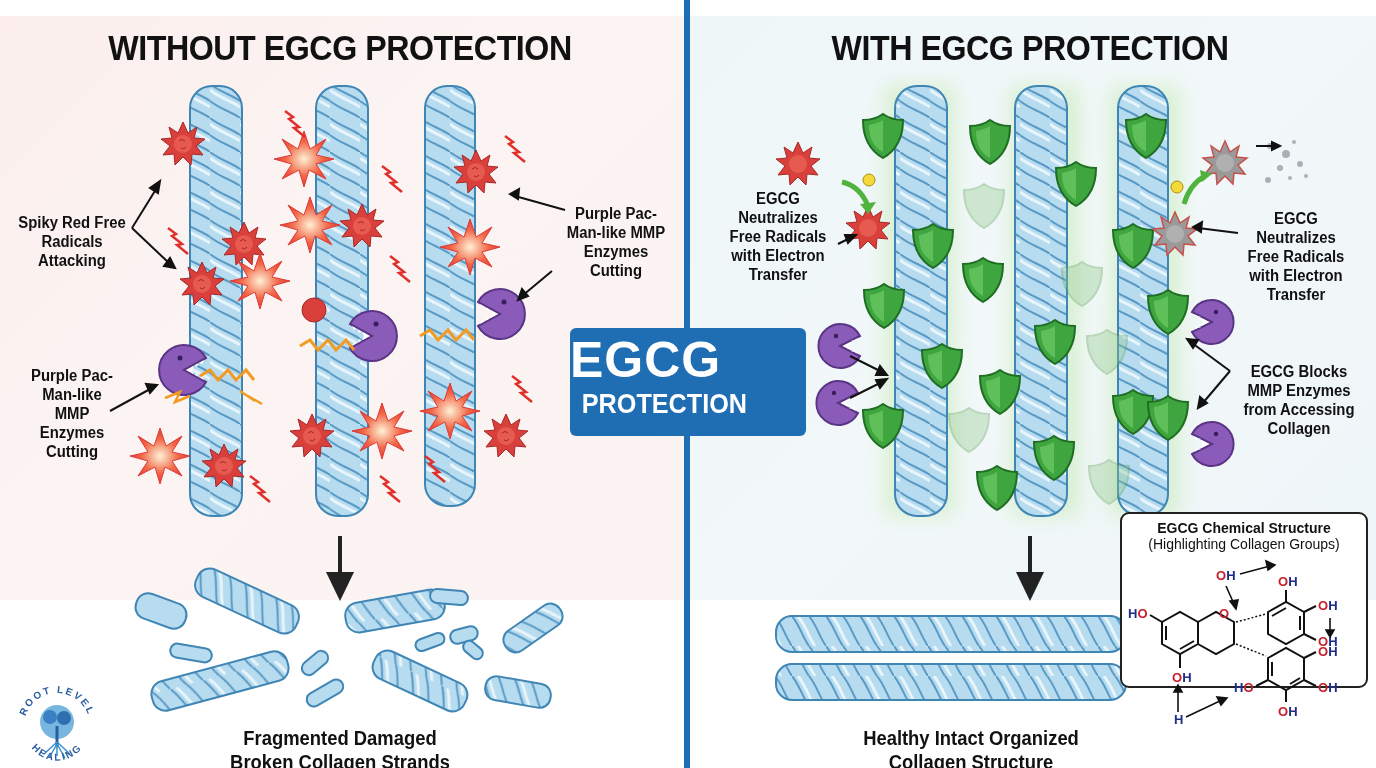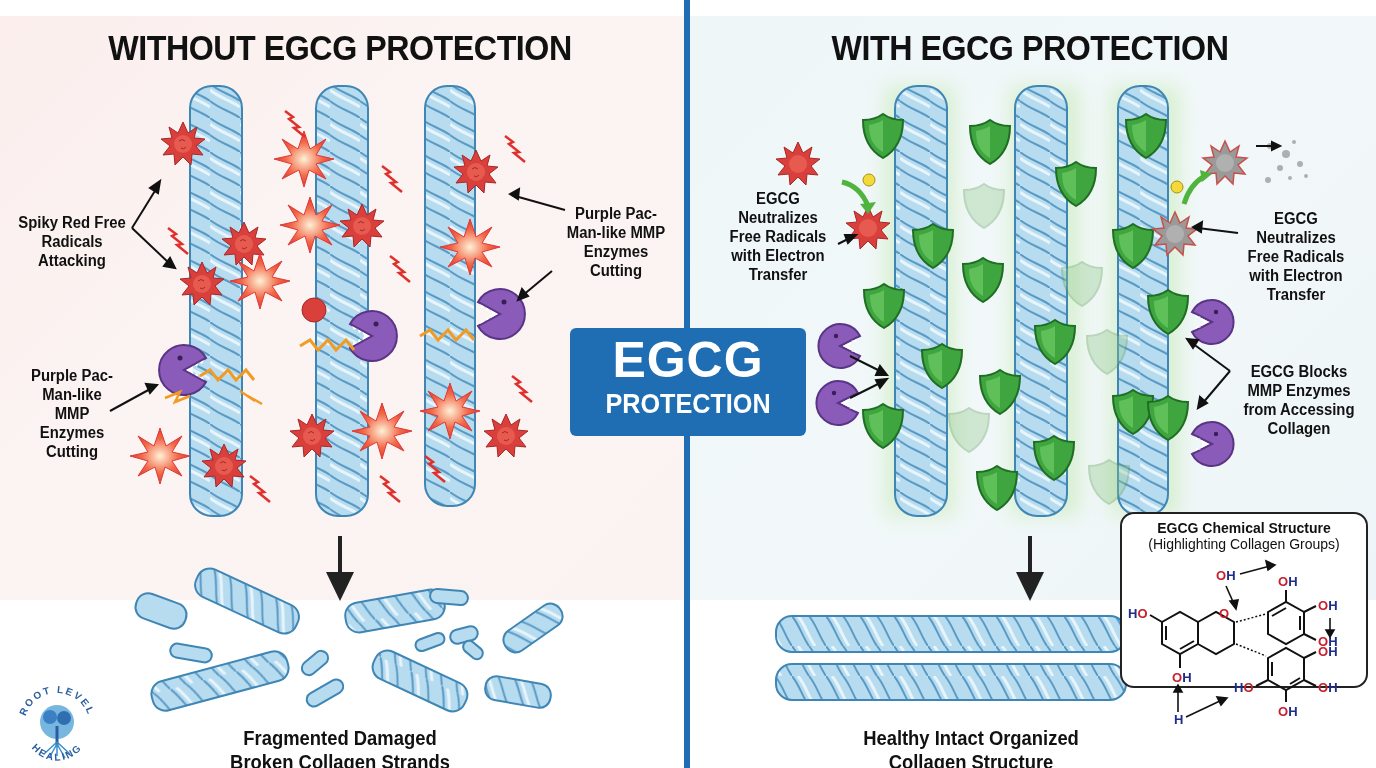--- a/index.html
+++ b/index.html
@@ -8,24 +8,24 @@
   .panel{position:absolute;top:16px;height:584px}
   #left{left:0;width:684px;background:linear-gradient(135deg,#fbeeed 0%,#fbf4f2 40%,#fbf3f1 100%)}
   #right{left:690px;width:686px;background:linear-gradient(135deg,#eef6f8 0%,#f2f8f9 50%,#eef5f8 100%)}
   #divider{position:absolute;left:684px;top:0;width:6px;height:768px;background:#1f6db3}
   .title{position:absolute;top:12px;font-weight:900;font-size:35px;letter-spacing:-0.5px;color:#111;text-align:center;transform:scaleX(0.92)}
   #left .title{left:60px;width:560px}
   #right .title{left:60px;width:560px}
   .label{position:absolute;font-weight:700;font-size:16px;line-height:19px;color:#111;text-align:center;transform:scaleX(0.93)}
   .caption{position:absolute;font-weight:700;font-size:20px;line-height:24px;color:#111;text-align:center;transform:scaleX(0.92)}
   svg.art{position:absolute;left:0;top:0}
-  #badge{position:absolute;left:570px;top:328px;width:236px;height:108px;background:#1f6db3;border-radius:6px;color:#fff;text-align:center}
+  #badge{position:absolute;left:570px;top:328px;width:236px;height:108px;background:#1f6db3;border-radius:6px;color:#fff;text-align:left}
   #badge .b1{font-weight:900;font-size:50px;line-height:56px;margin-top:4px;letter-spacing:1px}
   #badge .b2{font-weight:900;font-size:28px;line-height:32px;transform:scaleX(0.9)}
-  #chem{position:absolute;left:1120px;top:512px;width:248px;height:176px;background:#fff;border:2px solid #222;border-radius:14px}
+  #chem{position:absolute;left:1120px;top:512px;width:248px;height:176px;background:#fff;border:2px solid #222;border-radius:9px}
   #chem .ct{position:absolute;left:0;top:6px;width:100%;text-align:center;font-size:14px;line-height:16px;color:#111}
   #chem .ct b{font-weight:700}
   #chem svg{position:absolute;left:0;top:0}
   .oh{font-family:"Liberation Sans",sans-serif;font-weight:700;font-size:13px}
   #logo{position:absolute;left:14px;top:668px;width:86px;height:90px}
 </style>
 </head>
 <body>
 
 <div id="left" class="panel">

